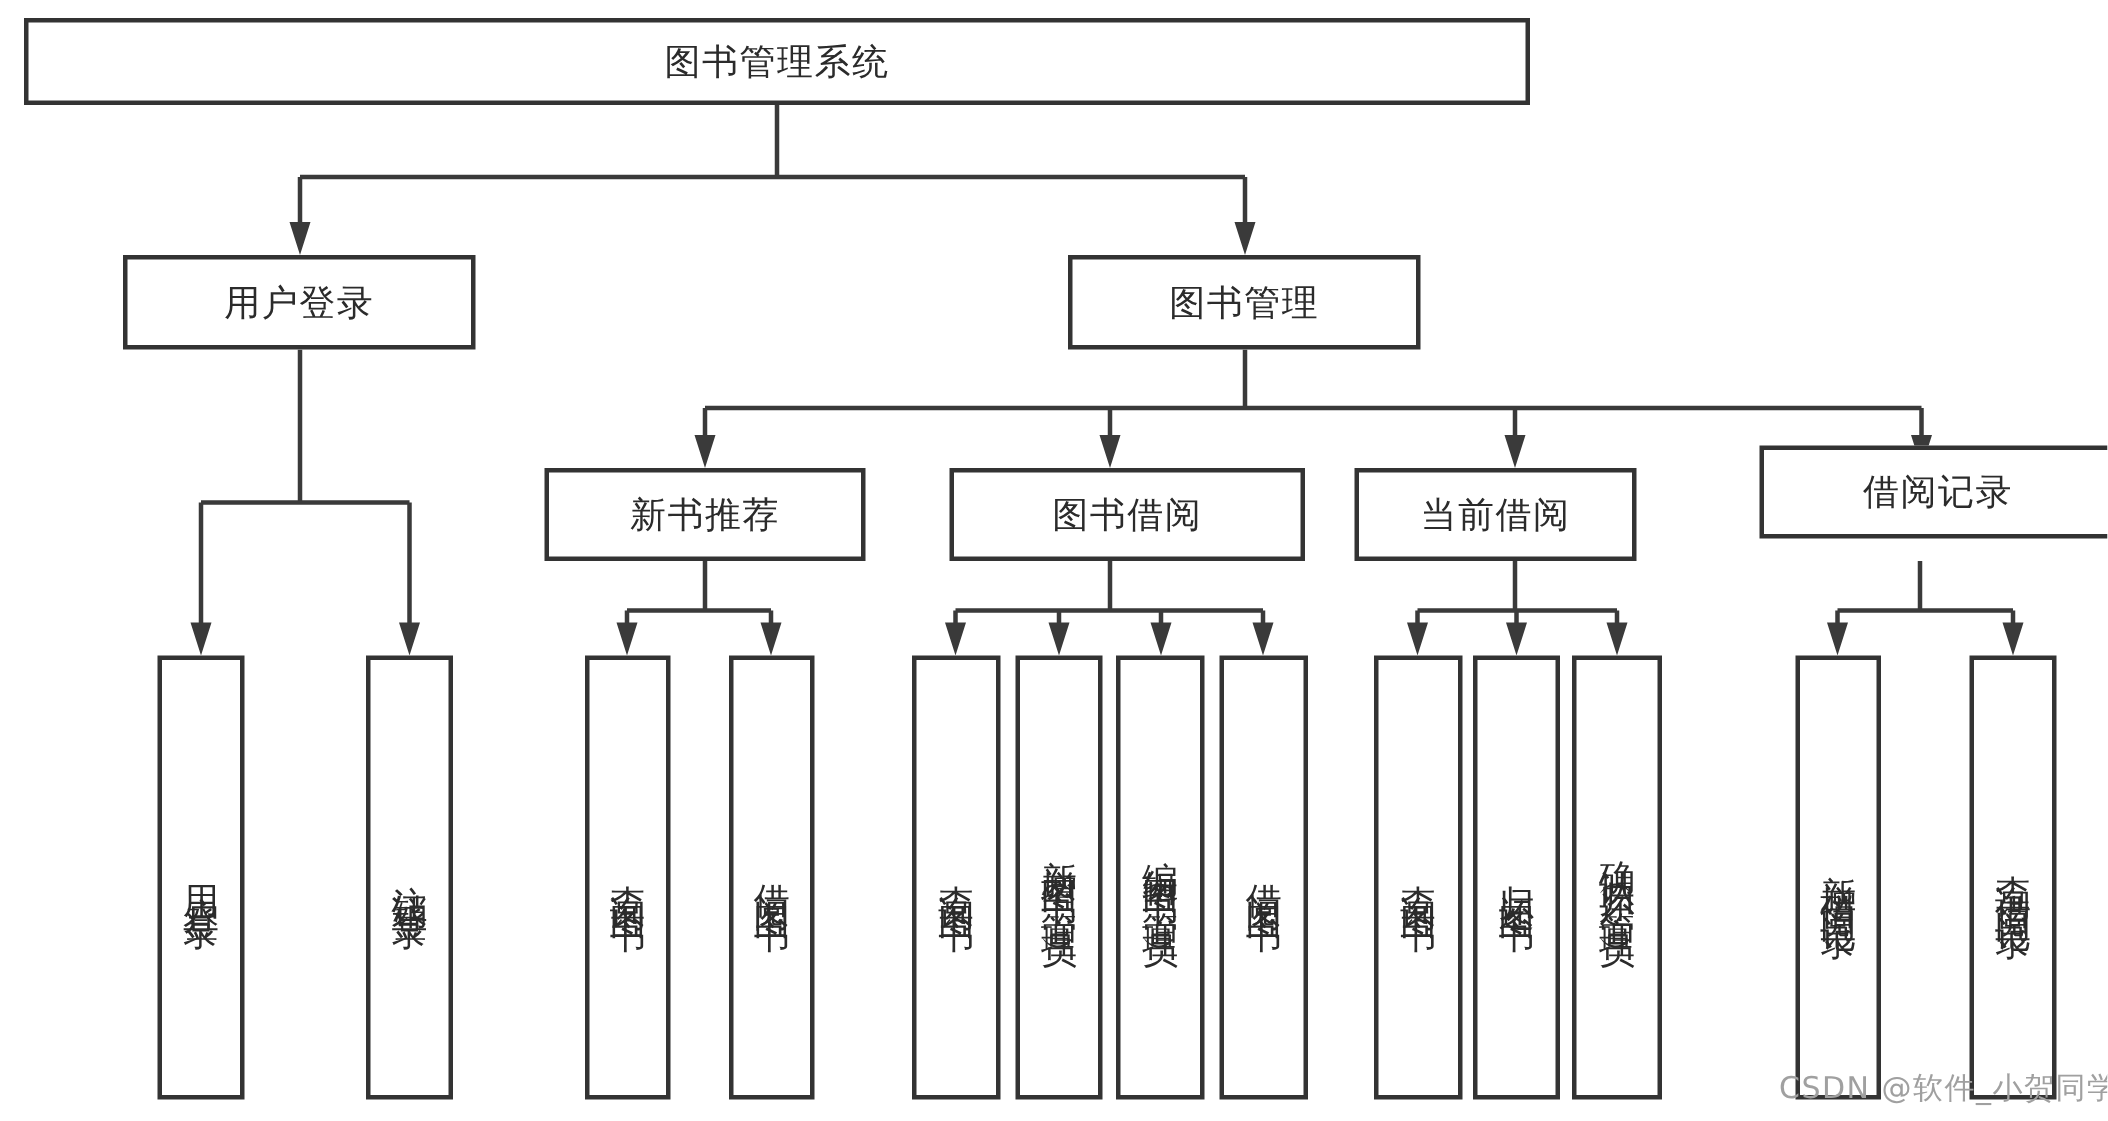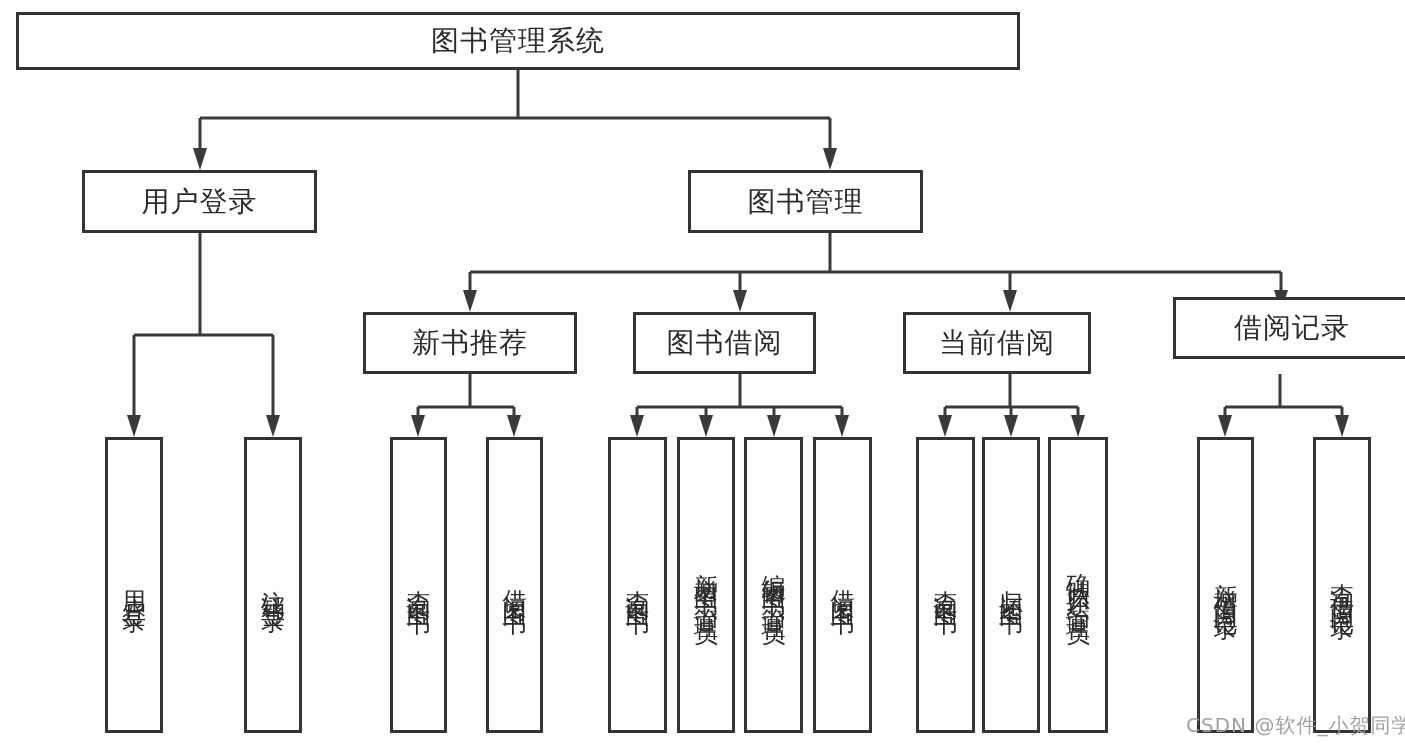--- a/index.html
+++ b/index.html
@@ -22,21 +22,21 @@
   svg.wires .lines{fill:none;stroke:var(--line);stroke-width:3;}
   svg.wires .arrows{fill:var(--line);stroke:none;}
   .node{
     position:absolute;
     box-sizing:border-box;
     border:3px solid var(--border);
     background:var(--background);
     display:flex;align-items:center;justify-content:center;
     text-align:center;
   }
-  .node.h{font-size:28px;letter-spacing:1px;white-space:nowrap;}
+  .node.h{font-size:24px;letter-spacing:1px;white-space:nowrap;}
   .node.v .vtext{
     writing-mode:vertical-rl;
     text-orientation:mixed;
     font-size:24px;
     letter-spacing:7px;
     line-height:1;
   }
   .watermark{
     position:absolute;
     left:1186px;top:712px;
@@ -74,28 +74,28 @@
       M1218,415 L1232,415 L1225,437 Z  M1335,415 L1349,415 L1342,437 Z"></path>
   </svg>
 
   <div class="node h" style="left:16px;top:12px;width:1004px;height:58px">
     <span>图书管理系统</span>
   </div>
 
   <div class="node h" style="left:82px;top:170px;width:235px;height:63px">
     <span>用户登录</span>
   </div>
-  <div class="node h" style="left:688px;top:170px;width:235px;height:63px">
+  <div class="node h" style="left:712px;top:170px;width:235px;height:63px">
     <span>图书管理</span>
   </div>
 
   <div class="node h" style="left:363px;top:312px;width:214px;height:62px">
     <span>新书推荐</span>
   </div>
-  <div class="node h" style="left:633px;top:312px;width:183px;height:62px">
+  <div class="node h" style="left:633px;top:312px;width:237px;height:62px">
     <span>图书借阅</span>
   </div>
   <div class="node h" style="left:903px;top:312px;width:188px;height:62px">
     <span>当前借阅</span>
   </div>
   <div class="node h" style="left:1173px;top:297px;width:238px;height:62px">
     <span>借阅记录</span>
   </div>
 
   <div class="node v" style="left:105px;top:437px;width:58px;height:296px">

